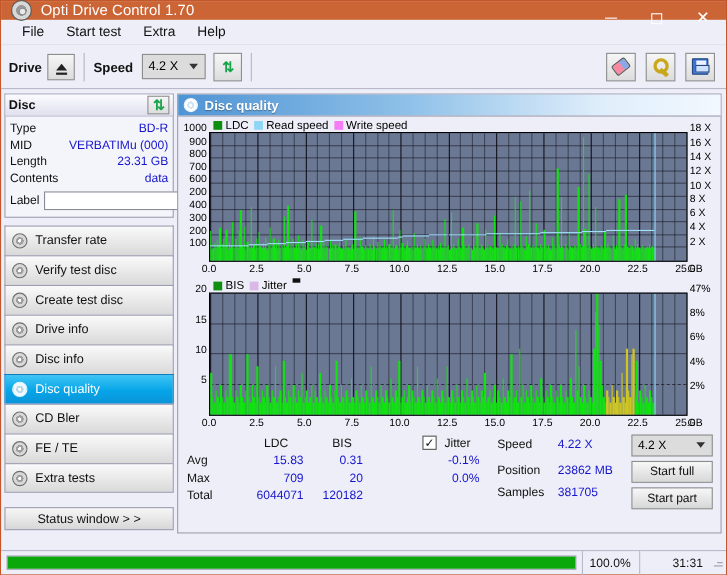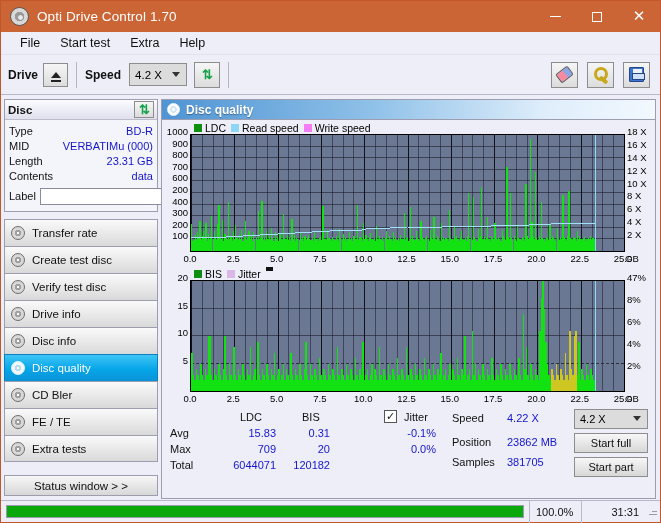--- a/index.html
+++ b/index.html
@@ -11,21 +11,21 @@
   }
   #app {
     width: 661px; height: 523px;
     position: relative;
     border: 1px solid #c4562c;
     background: #eeeef8;
   }
 
   
   .titlebar {
-    height: 31px; background: #cc6536;
+    height: 17px; background: #cc6536;
     display: flex; align-items: center;
     position: relative;
   }
   .title-icon {
     width: 19px; height: 19px; margin-left: 9px; margin-right: 8px;
     border-radius: 50%;
     background: radial-gradient(circle at 50% 50%, #f5f5f5 0 16%, #9a9a9a 17% 40%, #d8d8d8 41% 72%, #777 73% 100%);
     border: 1px solid #5a5a5a;
     position: relative; flex: none;
   }
@@ -351,25 +351,25 @@
         </div>
       </div>
 
       <div class="navlist">
         <div class="nav">
           <span class="nav-ico"></span>
           <span>Transfer rate</span>
           </div>
         <div class="nav">
           <span class="nav-ico"></span>
-          <span>Create test disc</span>
+          <span>Verify test disc</span>
           </div>
         <div class="nav">
           <span class="nav-ico"></span>
-          <span>Verify test disc</span>
+          <span>Create test disc</span>
           </div>
         <div class="nav">
           <span class="nav-ico"></span>
           <span>Drive info</span>
           </div>
         <div class="nav">
           <span class="nav-ico"></span>
           <span>Disc info</span>
           </div>
         <div class="nav active">

